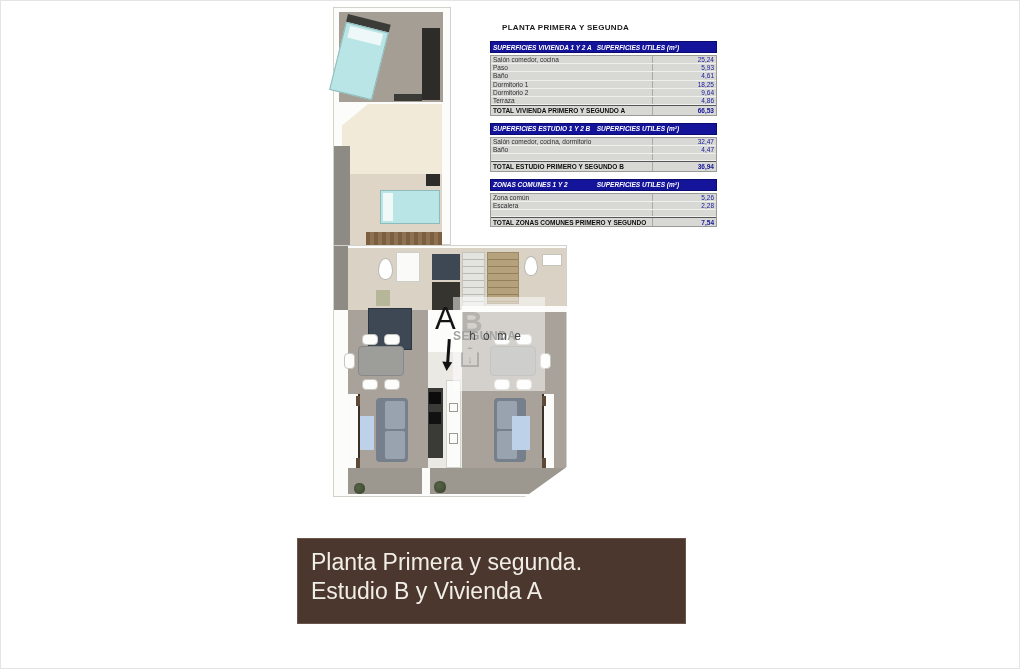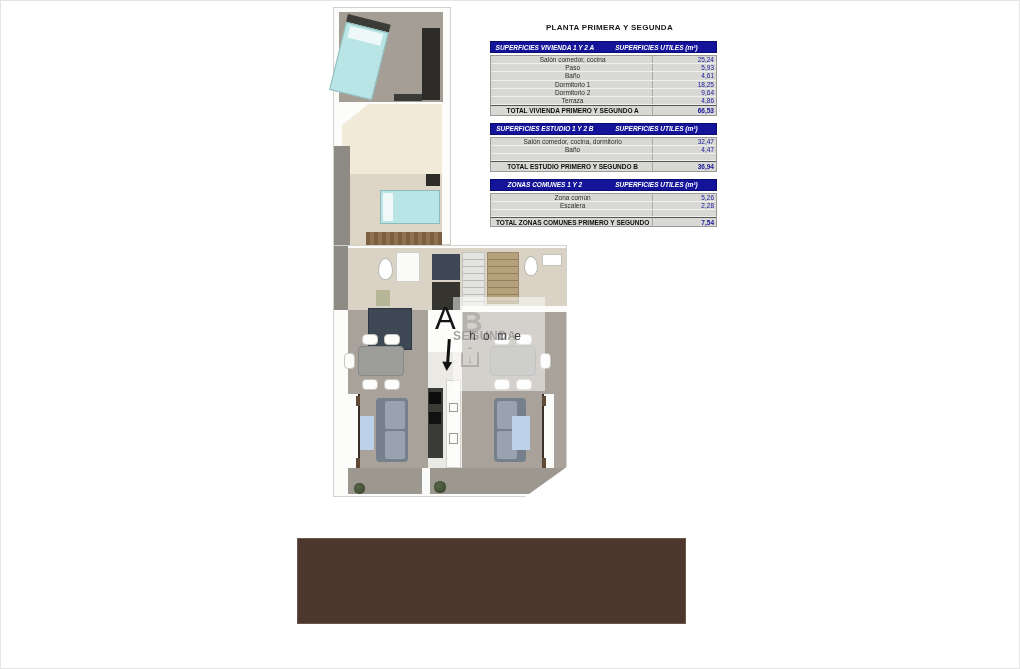--- a/index.html
+++ b/index.html
@@ -75,21 +75,21 @@
   .wm-text span{color:#404040;letter-spacing:2px;padding-left:16px;}
   .wm-house{left:128px;top:340px;width:18px;height:20px;border:2px solid rgba(158,158,154,.7);
             clip-path:polygon(50% 0,100% 30%,100% 100%,0 100%,0 30%);color:rgba(158,158,154,.9);
             font-size:11px;text-align:center;line-height:20px;}
   .a-label{left:102px;top:296px;font-size:31px;color:#141414;line-height:1;}
   .a-arrow{left:114px;top:332px;width:3px;height:24px;background:#111;transform:rotate(4deg);}
   .a-arrow:after{content:"";position:absolute;left:-4px;top:23px;border-left:5.5px solid transparent;
             border-right:5.5px solid transparent;border-top:9px solid #111;}
 
   
-  #tables{position:absolute;left:489px;top:22px;width:227px;text-align:center;}
+  #tables{position:absolute;left:489px;top:22px;width:227px;}
   #plan-title{margin:0 0 9px 12px;font-size:8px;font-weight:bold;letter-spacing:.3px;color:#1a1a1a;}
   .stable{margin-bottom:7px;}
   .thead{display:flex;height:10px;align-items:center;background:#14149b;border:1px solid #0a0a70;
          color:#fff;font-size:6.5px;font-weight:bold;font-style:italic;}
   .th-left{flex:1;padding-left:2px;white-space:nowrap;}
   .th-right{width:53%;white-space:nowrap;}
   .tbody{margin-top:2px;background:#d8d8d5;border:1px solid #9a9a97;}
   .trow{display:flex;height:7.2px;align-items:center;font-size:6.5px;border-bottom:1px solid #efefec;}
   .trow:last-child{border-bottom:none;}
   .trow.blank{height:6px;}
@@ -293,15 +293,17 @@
             <div class="trow total">
               <div class="cell-label">TOTAL ZONAS COMUNES PRIMERO Y SEGUNDO</div>
               <div class="cell-value" style="color: rgb(22, 22, 155);">7,54</div>
             </div>
           </div>
         </div>
       </div>
   </div>
 
   <div id="caption" style="background: rgb(75, 55, 46); color: rgb(241, 238, 231);">
+    <p class="cap-line">Planta Primera y segunda.</p>
+    <p class="cap-line">Estudio B y Vivienda A</p>
   </div>
 
 </div>
 
 </body></html>

